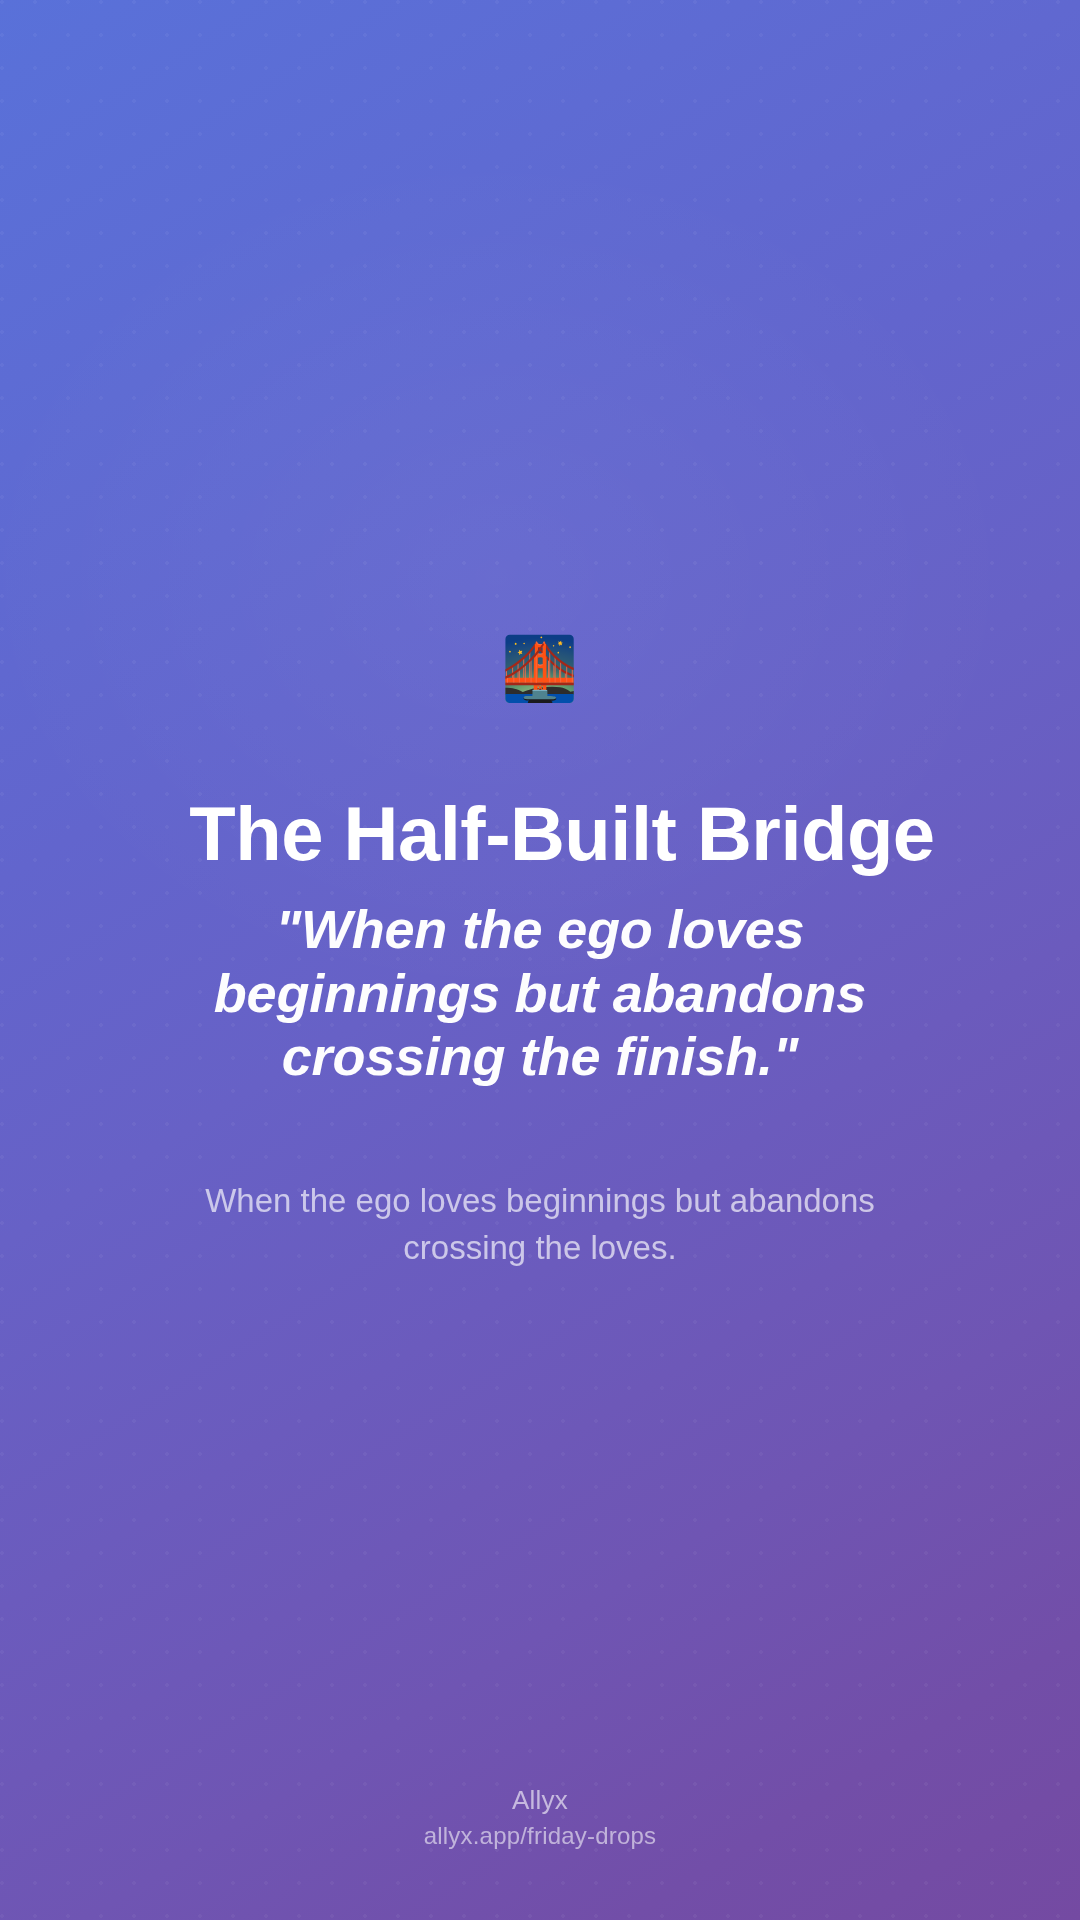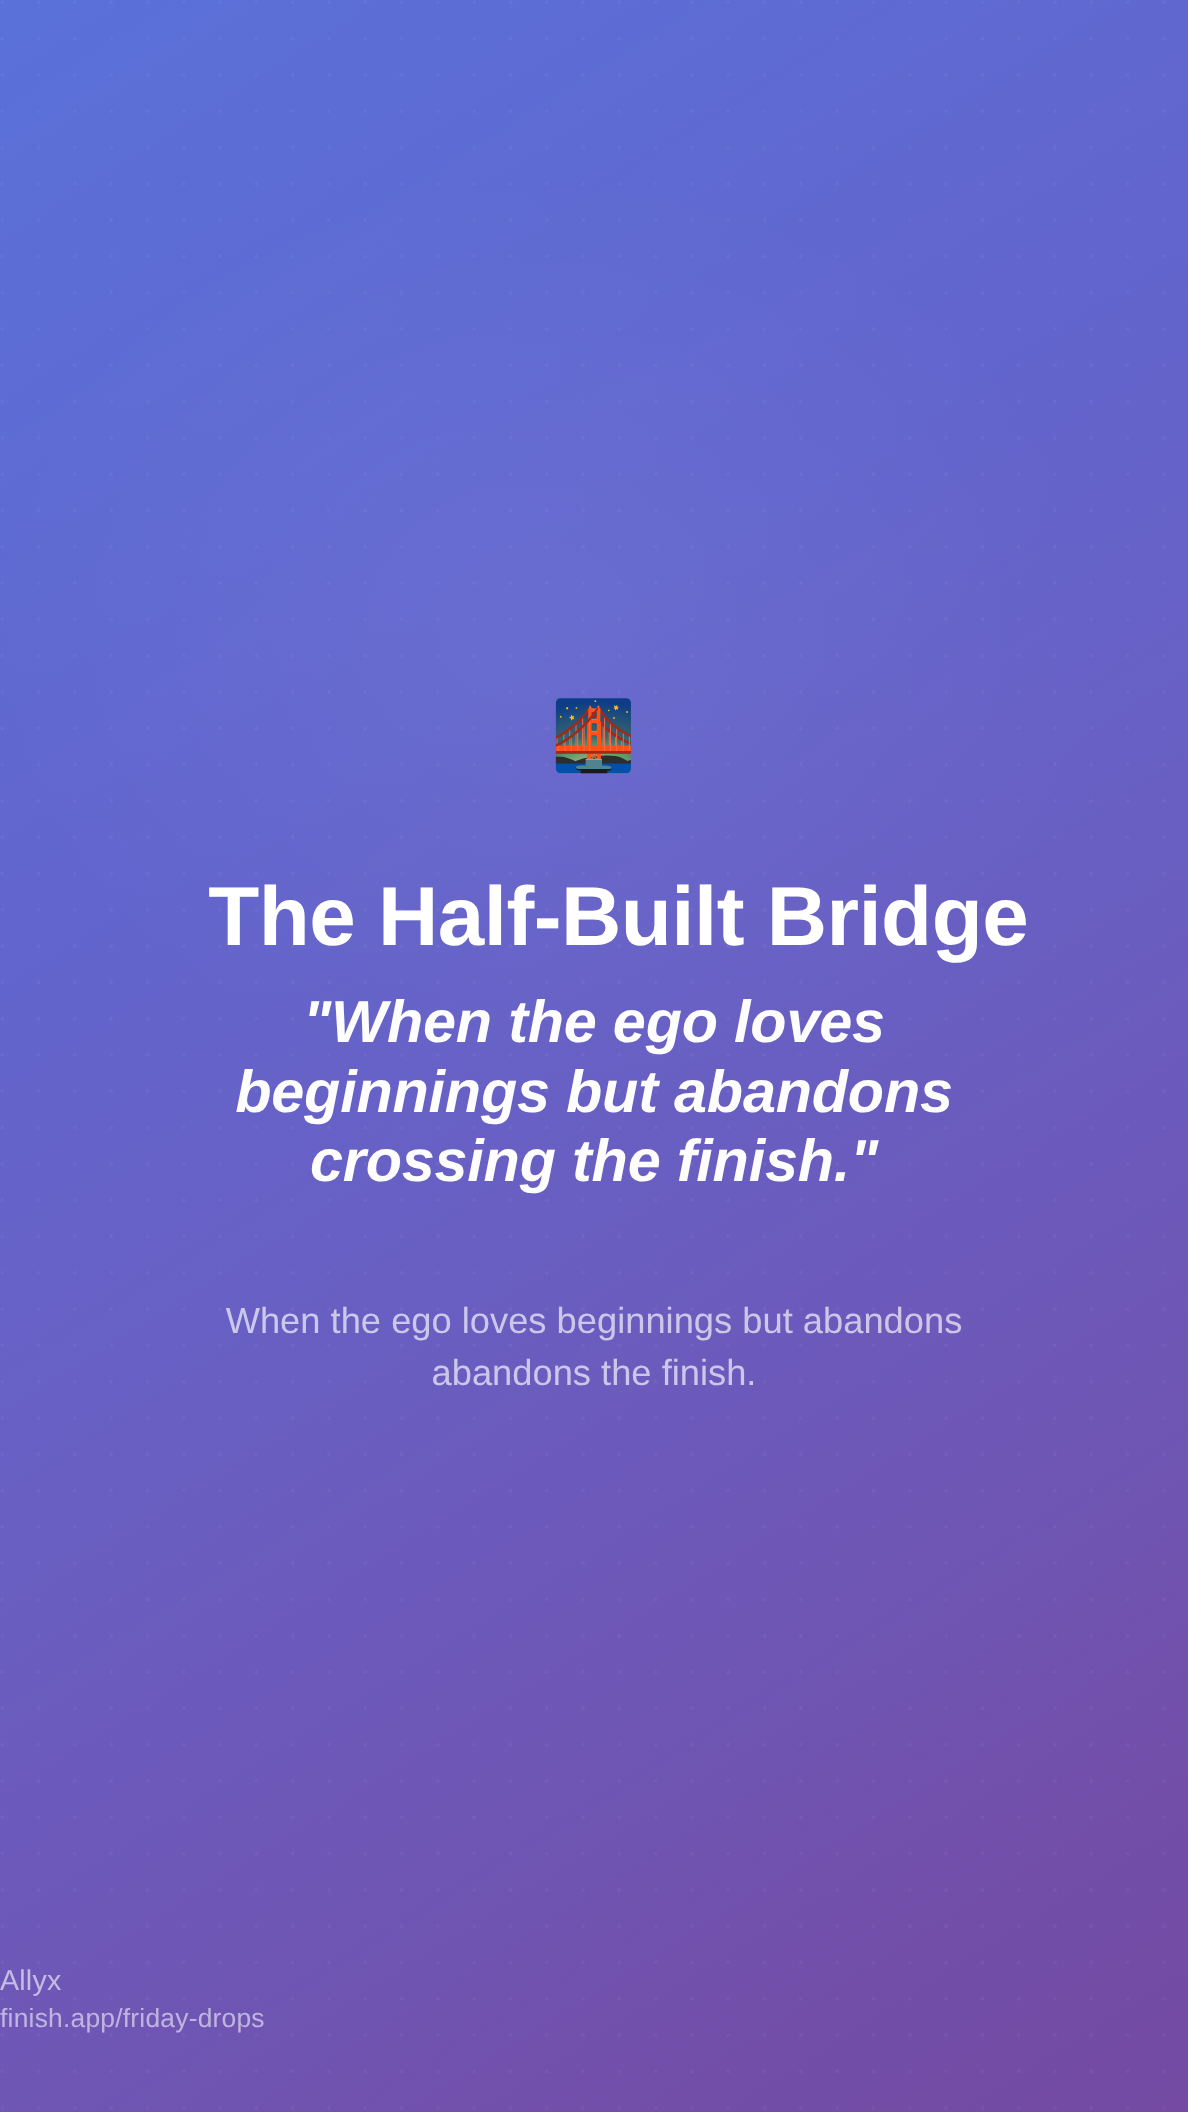--- a/index.html
+++ b/index.html
@@ -117,21 +117,21 @@
     font-weight: normal;
     color: rgba(255,255,255,0.66);
     line-height: 1.42;
   }
 
   .footer {
     position: absolute;
     left: 0;
     right: 0;
     bottom: 68px;
-    text-align: left;
+    text-align: center;
   }
   .footer-brand {
     font-size: 26px;
     color: rgba(255,255,255,0.60);
     line-height: 1.34;
     letter-spacing: 0.2px;
   }
   .footer-url {
     font-size: 24px;
     color: rgba(255,255,255,0.56);
@@ -149,22 +149,22 @@
   <div class="bloom"></div>
 
   <div class="content">
 
     <div class="emoji">🌉</div>
 
     <h1 class="title">The Half-Built Bridge</h1>
 
     <div class="quote">"When the ego loves beginnings but abandons crossing the finish."</div>
 
-    <div class="subtitle">When the ego loves beginnings but abandons abandons the finish.</div>
+    <div class="subtitle">When the ego loves beginnings but abandons crossing the loves.</div>
 
   </div>
 
   <div class="footer">
     <div class="footer-brand">Allyx</div>
-    <div class="footer-url">finish.app/friday-drops</div>
+    <div class="footer-url">allyx.app/friday-drops</div>
   </div>
 
 </div>
 
 </body></html>

